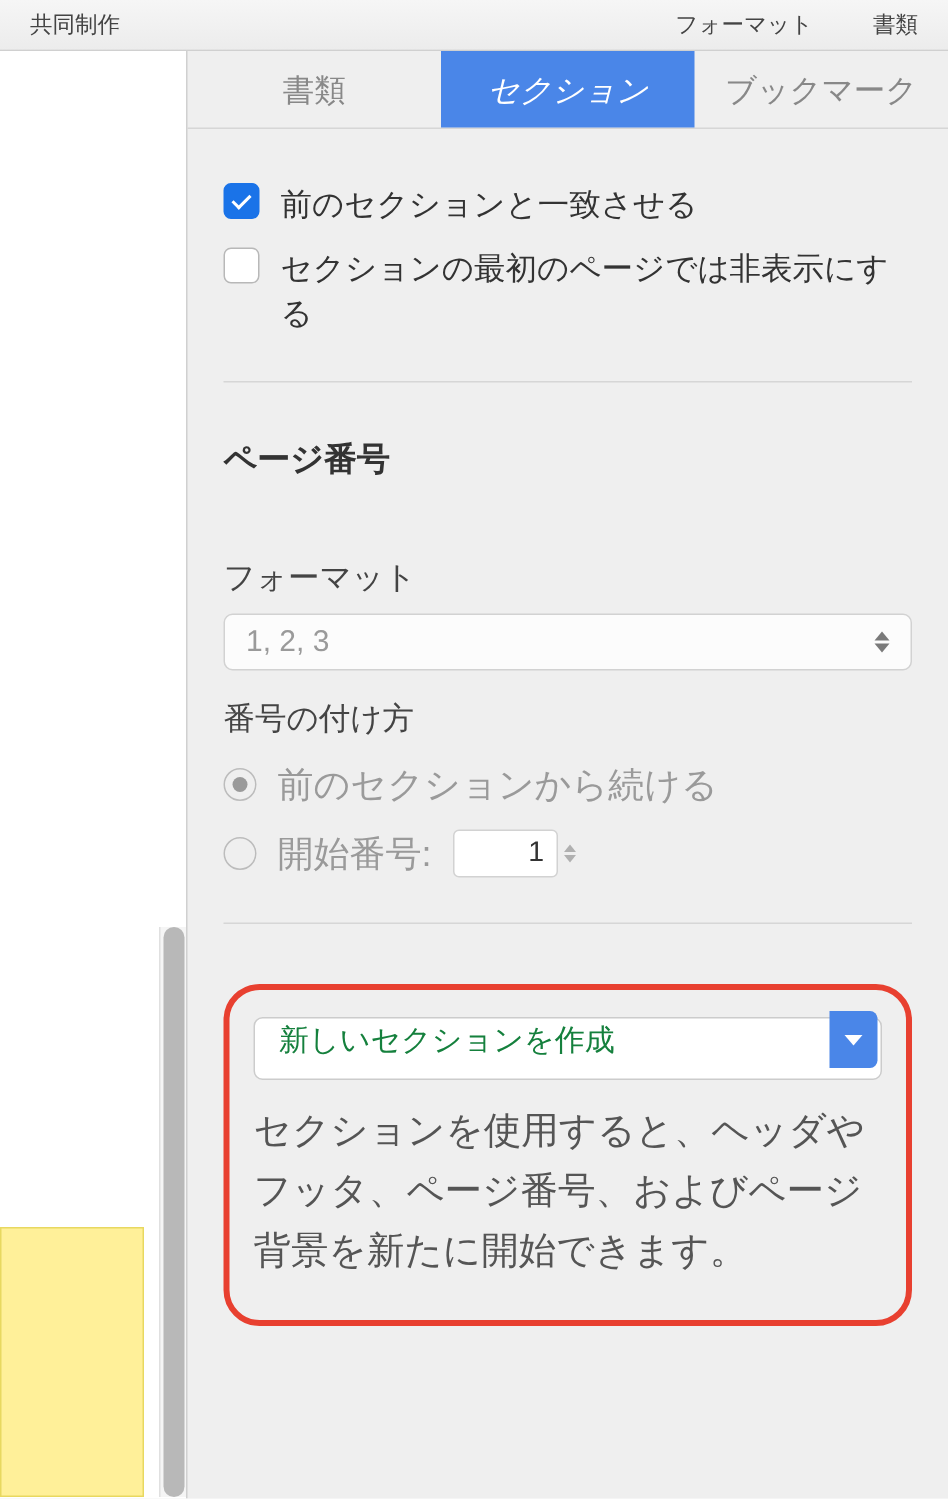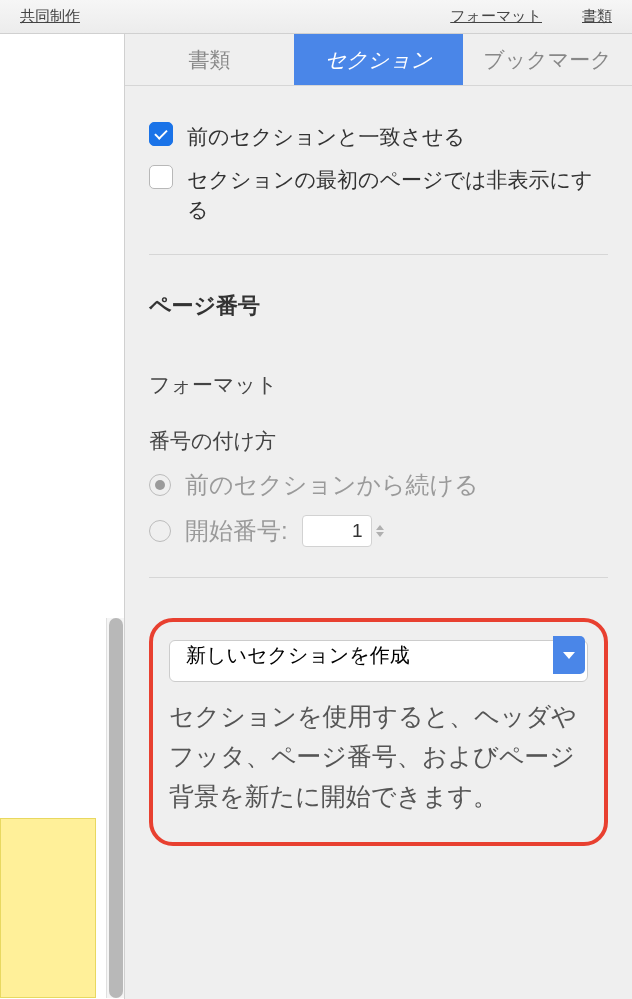--- a/index.html
+++ b/index.html
@@ -13,21 +13,20 @@
   }
   .toolbar {
     height: 34px;
     background: linear-gradient(#f6f6f6, #ececec);
     border-bottom: 1px solid #d0d0d0;
     display: flex;
     align-items: center;
     font-size: 15px;
     color: #444;
     padding: 0 20px;
-    text-decoration: underline;
   }
   .toolbar-item { margin-right: 40px; }
   .toolbar-spacer { flex: 1; }
   .main { display: flex; height: calc(100% - 34px); }
   .canvas-area {
     width: 124px;
     height: 100%;
     position: relative;
     background: #fff;
   }
@@ -230,21 +229,21 @@
   }
   .create-select {
     height: 42px;
     background: #fff;
     border: 1px solid #ccc;
     border-radius: 6px;
     display: flex;
     align-items: center;
     padding: 0 2px 12px 16px;
     font-size: 20px;
-    color: #000000;
+    color: #15803d;
     position: relative;
   }
   .create-select-arrow {
     width: 32px; height: 38px;
     background: #4a86e8;
     border-radius: 0 5px 5px 0;
     margin-left: auto;
     display: flex;
     align-items: center;
     justify-content: center;
@@ -300,20 +299,27 @@
         </div>
       </div>
 
       <div class="divider"></div>
 
       <div class="group">
         <div class="group-title">ページ番号</div>
 
         <div class="subgroup">
           <div class="field-label">フォーマット</div>
+          <div class="select-box">
+            <span>1, 2, 3</span>
+            <div class="stepper-icons">
+              <div class="chevron-up"></div>
+              <div class="chevron-down"></div>
+            </div>
+          </div>
         </div>
 
         <div class="subgroup" style="padding-top:18px;">
           <div class="field-label">番号の付け方</div>
 
           <div class="radio-row">
             <div class="radio selected"></div>
             <span class="radio-label">前のセクションから続ける</span>
           </div>
 

